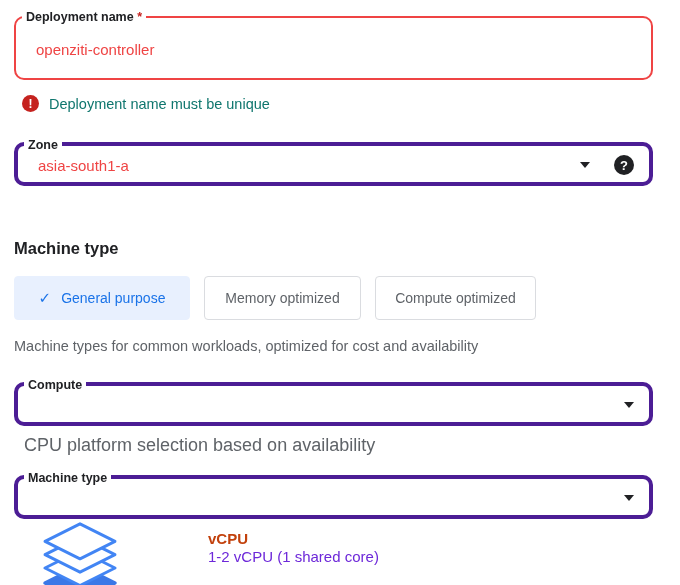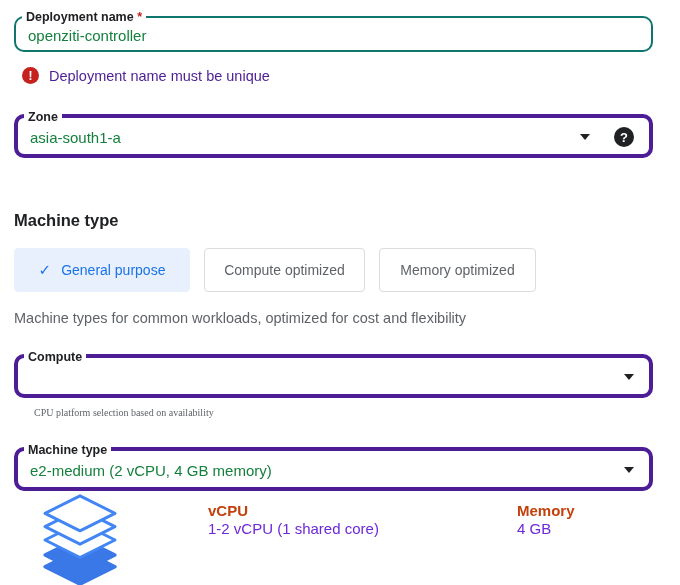--- a/index.html
+++ b/index.html
@@ -16,22 +16,22 @@
   
   .field {
     position: relative;
     margin: 0 27px 0 14px;
     border: 4px solid #4c1d95;
     border-radius: 10px;
     height: 44px;
     background: #fff;
   }
   .field.error-state {
-    border: 2px solid #0f766e;
-    height: 36px;
+    border: 2px solid #ef4444;
+    height: 64px;
   }
   .float-label {
     position: absolute;
     top: -9px;
     left: 6px;
     background: #ffffff;
     padding: 0 4px;
     font-size: 12.5px;
     font-weight: 700;
     color: #202124;
@@ -40,27 +40,28 @@
   }
   .req { color: #c5221f; font-weight: 700; }
   .field-inner {
     display: flex;
     align-items: center;
     height: 100%;
     padding: 2px 15px 0 12px;
   }
   .field-value, .text-input {
     font-size: 15px;
-    color: #15803d;
+    color: #ef4444;
     border: none;
     outline: none;
     background: transparent;
     font-family: inherit;
     flex: 0 1 auto;
     width: 100%;
+    margin-left: 8px;
   }
   .caret {
     width: 0; height: 0;
     border-left: 5px solid transparent;
     border-right: 5px solid transparent;
     border-top: 6px solid #202124;
     margin-left: auto;
     flex: 0 0 auto;
   }
   .caret.with-help { margin-right: 24px; }
@@ -87,21 +88,21 @@
   .error-icon {
     width: 17px; height: 17px;
     border-radius: 50%;
     background: #c5221f;
     color: #fff;
     font-size: 12px;
     font-weight: 700;
     display: flex; align-items: center; justify-content: center;
     flex: 0 0 auto;
   }
-  .error-text { color: #4c1d95; font-size: 14.5px; }
+  .error-text { color: #0f766e; font-size: 14.5px; }
 
   
   .zone-field   { margin-top: 30px; }
   .series-field { margin-top: 27px; }
   .mt-field     { margin-top: 23px; }
 
   .section-heading {
     margin: 53px 0 0 14px;
     font-size: 16.5px;
     font-weight: 700;
@@ -139,25 +140,24 @@
   .tab-1 { width: 161px; }
   .tab-2 { width: 157px; }
 
   .desc-text {
     margin: 18px 0 0 14px;
     font-size: 14.5px;
     color: #5f6368;
     height: 17px;
   }
   .helper-text {
-    margin: 9px 0 0 34px;
-    font-size: 10px;
+    margin: 9px 0 0 24px;
+    font-size: 18px;
     color: #5f6368;
     height: 17px;
-    font-family: Liberation Serif, serif;
   }
 
   
   .specs-row { position: relative; height: 82px; }
   .family-icon { position: absolute; left: 40px; top: 3px; }
   .spec-col-1 { position: absolute; left: 208px; top: 11px; }
   .spec-col-2 { position: absolute; left: 517px; top: 11px; }
   .spec-header { font-size: 15px; font-weight: 700; color: #c2410c; }
   .spec-value  { font-size: 15px; color: #6d28d9; margin-top: 1px; }
 </style>
@@ -187,60 +187,55 @@
     </div>
   </div>
 
   <h2 class="section-heading">Machine type</h2>
 
   <div class="tabs">
     <button class="tab tab-0 selected">
       <span class="tab-check">✓</span>
       <span>General purpose</span>
     </button>
+    <button class="tab tab-2">
+      <span>Memory optimized</span>
+    </button>
     <button class="tab tab-1">
       <span>Compute optimized</span>
     </button>
-    <button class="tab tab-2">
-      <span>Memory optimized</span>
-    </button>
-  </div>
-
-  <div class="desc-text">Machine types for common workloads, optimized for cost and flexibility</div>
+  </div>
+
+  <div class="desc-text">Machine types for common workloads, optimized for cost and availability</div>
 
   <div class="field series-field" role="listbox">
     <span class="float-label">Compute</span>
     <div class="field-inner">
       <span class="caret"></span>
     </div>
   </div>
 
   <div class="helper-text">CPU platform selection based on availability</div>
 
   <div class="field mt-field" role="listbox">
     <span class="float-label">Machine type</span>
     <div class="field-inner">
-      <span class="field-value">e2-medium (2 vCPU, 4 GB memory)</span>
       <span class="caret"></span>
     </div>
   </div>
 
   <div class="specs-row">
     <svg class="family-icon" width="80" height="92" viewBox="0 0 96 110">
 
       <path d="M48 66 L90 87 L48 108 L6 87 Z" fill="#3b78e7" stroke="#3b78e7" stroke-width="4" stroke-linejoin="round"></path>
       <path d="M48 52 L90 73 L48 94 L6 73 Z" fill="#3b78e7" stroke="#3b78e7" stroke-width="4" stroke-linejoin="round"></path>
 
       <path d="M48 34 L90 55 L48 76 L6 55 Z" fill="#ffffff" stroke="#4285f4" stroke-width="3.5" stroke-linejoin="round"></path>
       <path d="M48 18 L90 39 L48 60 L6 39 Z" fill="#ffffff" stroke="#4285f4" stroke-width="3.5" stroke-linejoin="round"></path>
       <path d="M48 2 L90 23 L48 44 L6 23 Z" fill="#ffffff" stroke="#4285f4" stroke-width="3.5" stroke-linejoin="round"></path>
     </svg>
     <div class="spec-col-1">
       <div class="spec-header">vCPU</div>
       <div class="spec-value">1-2 vCPU (1 shared core)</div>
     </div>
-    <div class="spec-col-2">
-      <div class="spec-header">Memory</div>
-      <div class="spec-value">4 GB</div>
-    </div>
   </div>
 
 </div>
 
 </body></html>

